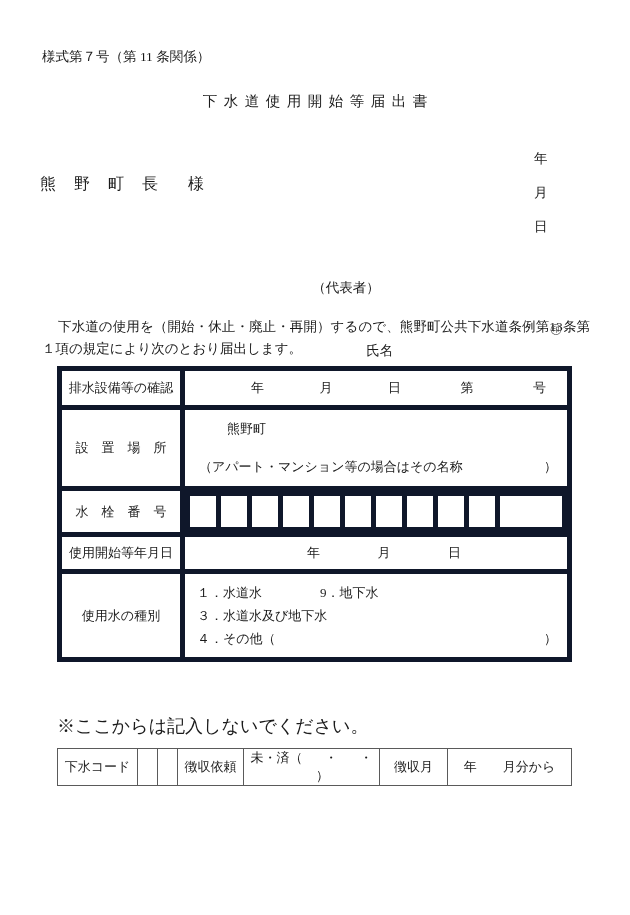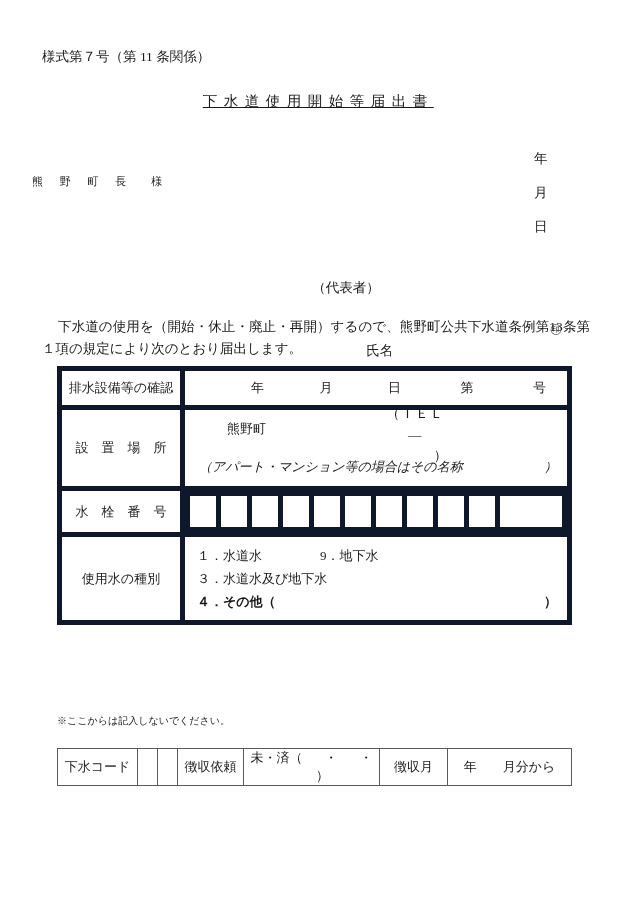--- a/index.html
+++ b/index.html
@@ -28,31 +28,30 @@
   #form-number {
     left: 42px; top: 48px;
     font-size: 13.5px;
   }
   #doc-title {
     left: 0; right: 0; top: 92px;
     text-align: center;
     font-size: 14.5px;
     letter-spacing: 6.5px;
     text-indent: 6.5px;
-    text-decoration: underline;
   }
   #date-line {
     right: 62px; top: 134px;
     font-size: 13.5px;
     letter-spacing: 1px;
   }
   #date-line .gap { display: inline-block; width: 34px; }
   #addressee {
-    left: 32px; top: 174px;
-    font-size: 11px;
+    left: 40px; top: 174px;
+    font-size: 16px;
     letter-spacing: 7px;
   }
 
   
   #submitter-block {
     left: 292px; top: 214px;
     font-size: 13.5px;
     line-height: 21px;
   }
   #submitter-block .row { position: relative; height: 21px; }
@@ -93,40 +92,40 @@
     font-size: 13px;
     padding: 0 4px;
   }
 
   .dt-row { padding-left: 66px; letter-spacing: 1px; }
   .dt-row .g { display: inline-block; width: 46px; }
   .dt-row .g2 { display: inline-block; width: 50px; }
 
   #place-cell { height: 76px; position: relative; }
   #place-town { position: absolute; left: 42px; top: 10px; }
-  #place-note { position: absolute; left: 14px; top: 48px; right: 10px; font-style: italic; }
+  #place-note { position: absolute; left: 14px; top: 48px; right: 10px; }
   #place-note .close { float: right; }
 
   #meter-row td.meter-box { width: 26px; }
 
   #start-date-cell { height: 32px; }
   #start-date-cell .inner { padding-left: 122px; letter-spacing: 1px; }
   #start-date-cell .g { display: inline-block; width: 48px; }
 
   .opt-list { line-height: 23px; padding: 7px 0 7px 12px; }
   .opt-gap-a { display: inline-block; width: 58px; }
   .opt-gap-b { display: inline-block; width: 46px; }
   .opt-gap-c { display: inline-block; width: 40px; }
-  #other-line { position: relative; padding-right: 10px; font-weight: bold; }
+  #other-line { position: relative; padding-right: 10px; }
   #other-line .close { position: absolute; right: 10px; top: 0; }
 
   
   #note-line {
     left: 57px; top: 714px;
-    font-size: 10px;
+    font-size: 18px;
     text-align: center;
   }
 
   
   #admin-table {
     position: absolute;
     left: 57px; top: 748px;
     width: 515px;
     border-collapse: collapse;
     table-layout: fixed;
@@ -163,25 +162,20 @@
   <div class="abs" id="addressee">熊 野 町 長　様</div>
 
   <div class="abs" id="submitter-block">
     <div class="row">
       <span>（代表者）</span>
     </div>
     <div class="row" id="name-row">
       <span>氏名</span>
       <span id="seal-mark">㊞</span>
     </div>
-    <div class="row" id="tel-row">
-      <span>（ＴＥＬ</span>
-      <span class="dash">―</span>
-      <span class="tail">）</span>
-    </div>
   </div>
 
   <div id="body-paragraph"><span class="lead"></span><span>下水道の使用を（開始・休止・廃止・再開）するので、熊野町公共下水道条例第13条第１項の規定により次のとおり届出します。</span></div>
 
   <table id="main-table">
     <colgroup>
       <col style="width:123px">
       <col>
     </colgroup>
     <tbody>
@@ -227,20 +221,32 @@
               <td class="meter-box" style="border-right:1px solid #5a5a5a"></td>
               <td class="meter-box" style="border-right:1px solid #5a5a5a"></td>
               <td class="meter-box" style="border-right:1px solid #5a5a5a"></td>
               <td></td>
             </tr>
           </tbody>
             </table>
         </td>
       </tr>
 
+      <tr>
+        <td class="lbl-cell" style="height:32px">使用開始等年月日</td>
+        <td id="start-date-cell">
+          <div class="inner">
+            <span>年</span>
+            <span class="g"></span>
+            <span>月</span>
+            <span class="g"></span>
+            <span>日</span>
+          </div>
+        </td>
+      </tr>
 
       <tr>
         <td class="lbl-cell" style="width:93px">使用水の種別</td>
         <td>
           <div class="opt-list">
             <div><span>１．水道水</span><span class="opt-gap-a"></span><span>9．地下水</span></div>
             <div><span>３．水道水及び地下水</span></div>
             <div id="other-line"><span>４．その他（</span><span class="close">）</span></div>
           </div>
         </td>

